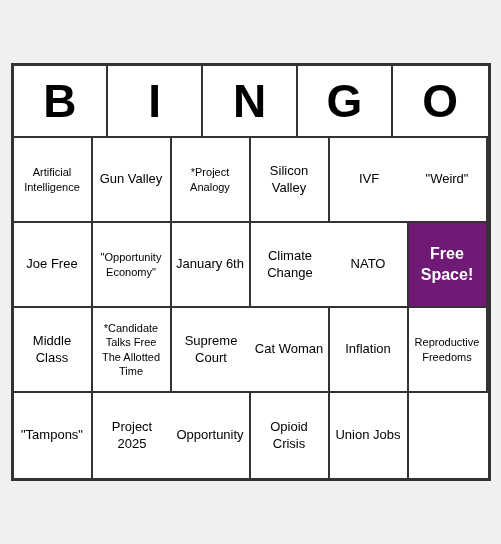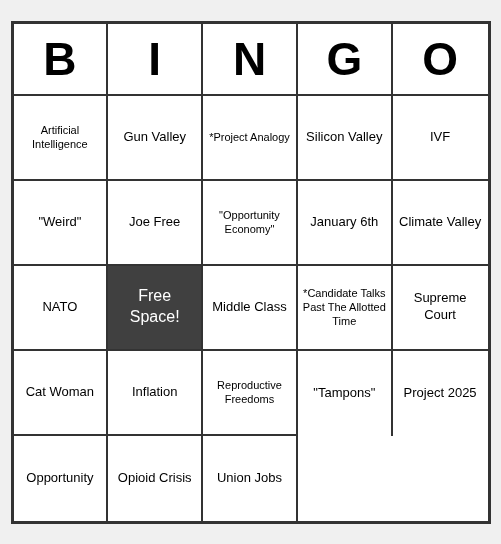--- a/index.html
+++ b/index.html
@@ -27,21 +27,21 @@
       font-weight: bold;
       padding: 8px 0;
       border-right: 2px solid #333;
       border-bottom: 2px solid #333;
     }
     .bingo-letter:last-child {
       border-right: none;
     }
     .bingo-grid {
       display: grid;
-      grid-template-columns: repeat(5, 1fr);
+      grid-template-columns: repeat(6, 1fr);
     }
     .bingo-cell {
       border-right: 2px solid #333;
       border-bottom: 2px solid #333;
       min-height: 85px;
       display: flex;
       align-items: center;
       justify-content: center;
       text-align: center;
       padding: 6px 4px;
@@ -49,24 +49,24 @@
       line-height: 1.3;
       position: relative;
     }
     .bingo-cell:nth-child(5n) {
       border-right: none;
     }
     .bingo-cell:nth-last-child(-n+5) {
       border-bottom: none;
     }
     .bingo-cell.free-space {
-      background: #404040;
+      background: #701a75;
       color: white;
       font-size: 16px;
-      font-weight: normal;
+      font-weight: bold;
     }
     .bingo-cell .cell-text {
       display: block;
     }
     .bingo-cell.small-text {
       font-size: 11px;
     }
   </style>
 </head>
 <body>
@@ -101,33 +101,33 @@
       <div class="bingo-cell">
         <span class="cell-text">Joe Free</span>
       </div>
       <div class="bingo-cell small-text">
         <span class="cell-text">"Opportunity Economy"</span>
       </div>
       <div class="bingo-cell">
         <span class="cell-text">January 6th</span>
       </div>
       <div class="bingo-cell">
-        <span class="cell-text">Climate Valley</span>
+        <span class="cell-text">Climate Change</span>
       </div>
       <div class="bingo-cell">
         <span class="cell-text">NATO</span>
       </div>
       <div class="bingo-cell free-space">
         <span class="cell-text">Free Space!</span>
       </div>
       <div class="bingo-cell">
         <span class="cell-text">Middle Class</span>
       </div>
       <div class="bingo-cell small-text">
-        <span class="cell-text">*Candidate Talks Past The Allotted Time</span>
+        <span class="cell-text">*Candidate Talks Free The Allotted Time</span>
       </div>
       <div class="bingo-cell">
         <span class="cell-text">Supreme Court</span>
       </div>
       <div class="bingo-cell">
         <span class="cell-text">Cat Woman</span>
       </div>
       <div class="bingo-cell">
         <span class="cell-text">Inflation</span>
       </div>

